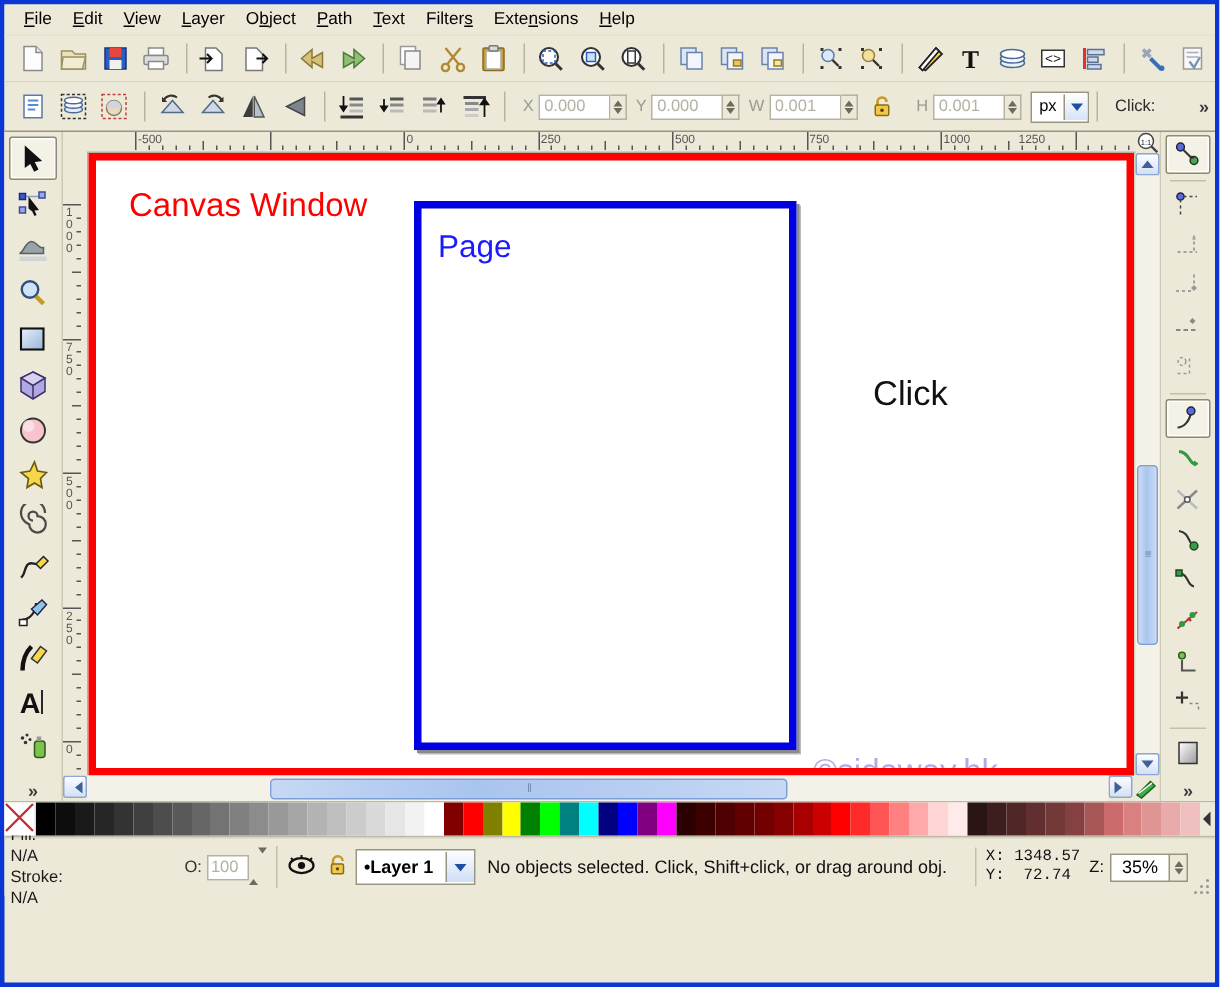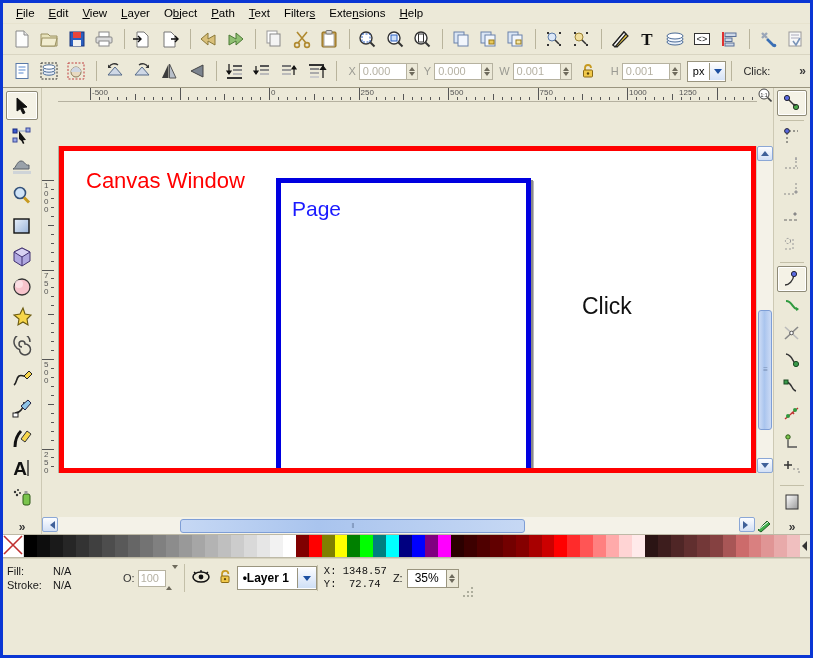--- a/index.html
+++ b/index.html
@@ -69,21 +69,21 @@
     margin-bottom:1px;border:1px solid transparent;border-radius:2px;}
   .tool.active{border:1px solid #8e8a77;background:#f4f2e6;
     box-shadow:inset 0 0 0 1px #fff;}
   .rtoolbox{width:36px;background:#ece9d8;border-left:1px solid #cdc9b4;
     display:flex;flex-direction:column;align-items:center;padding-top:2px;}
   .rtool{width:28px;height:24px;display:flex;align-items:center;justify-content:center;
     margin-bottom:1px;border:1px solid transparent;border-radius:2px;}
   .rtool.active{border:1px solid #8e8a77;background:#f4f2e6;box-shadow:inset 0 0 0 1px #fff;}
   .rsep{width:24px;height:1px;background:#c3bfa8;margin:3px 0;}
 
-  .canvaswrap{flex:1 1 auto;display:flex;flex-direction:column;position:relative;gap:44px;}
+  .canvaswrap{flex:1 1 auto;display:flex;flex-direction:column;position:relative;}
   .rulerrow{display:flex;height:14px;}
   .corner{width:16px;height:14px;background:#ece9d8;}
   .hruler{flex:1 1 auto;position:relative;background:#ece9d8;overflow:hidden;
     border-bottom:1px solid #b5b1a0;}
   .vrow{display:flex;flex:1 1 auto;min-height:0;}
   .vruler{width:16px;position:relative;background:#ece9d8;overflow:hidden;
     border-right:1px solid #b5b1a0;}
   .rtick{position:absolute;background:#555;}
   .rlabel{position:absolute;font-size:8px;color:#555;font-family:"Liberation Sans",sans-serif;
     line-height:8px;}
@@ -129,21 +129,21 @@
   .swatch{flex:1 1 auto;height:100%;}
   .pal-none{width:20px;background:#fff;position:relative;flex:0 0 auto;
     border-right:1px solid #ddd;}
   .pal-scroll{width:10px;flex:0 0 auto;background:#ece9d8;display:flex;
     align-items:center;justify-content:center;}
 
   
   .statusbar{height:38px;display:flex;align-items:center;background:#ece9d8;
     border-top:1px solid #d7d3c0;}
   .fillstroke{width:110px;font-size:11px;color:#1a1a1a;padding-left:4px;line-height:14px;}
-  .fsrow{display:flex;}
+  .fsrow{display:flex;flex-direction:column;}
   .fsrow .k{width:46px;}
   .fsrow .v{width:46px;}
   .opacity{display:flex;align-items:center;margin-left:6px;}
   .opacity .olbl{font-size:11px;color:#333;margin-right:3px;}
   .opacity input{width:28px;height:17px;font-size:11px;color:#b5b1a3;text-align:left;
     border:1px solid #b6b2a0;background:#fff;padding:0 2px;box-sizing:border-box;
     font-family:"Liberation Sans",sans-serif;}
   .statsep{width:1px;height:28px;background:#c3bfa8;margin:0 6px;}
   .layersel{display:flex;align-items:center;height:22px;border:1px solid #9a957f;
     background:#fff;margin-left:2px;}
@@ -1018,20 +1018,21 @@
             <circle cx="8" cy="11.2" r="1.1" fill="#5a4408"></circle>
           </svg>
       </span>
     </div>
     <div class="layersel">
       <span class="txt"><span>•</span><span>Layer 1</span></span>
       <span class="dd">
           <i class="ddarrow"></i>
         </span>
     </div>
+    <div class="statusmsg">No objects selected. Click, Shift+click, or drag around obj.</div>
     <div class="coords"><span>X: 1348.57</span><br><span>Y:  72.74</span></div>
     <div class="zoombox">
       <span class="zl">Z:</span>
       <input type="text" readonly="" value="35%" style="">
       <span class="zarrows">
           <i class="ar up"></i>
           <i class="ar dn"></i>
         </span>
     </div>
     <div class="resizegrip">

